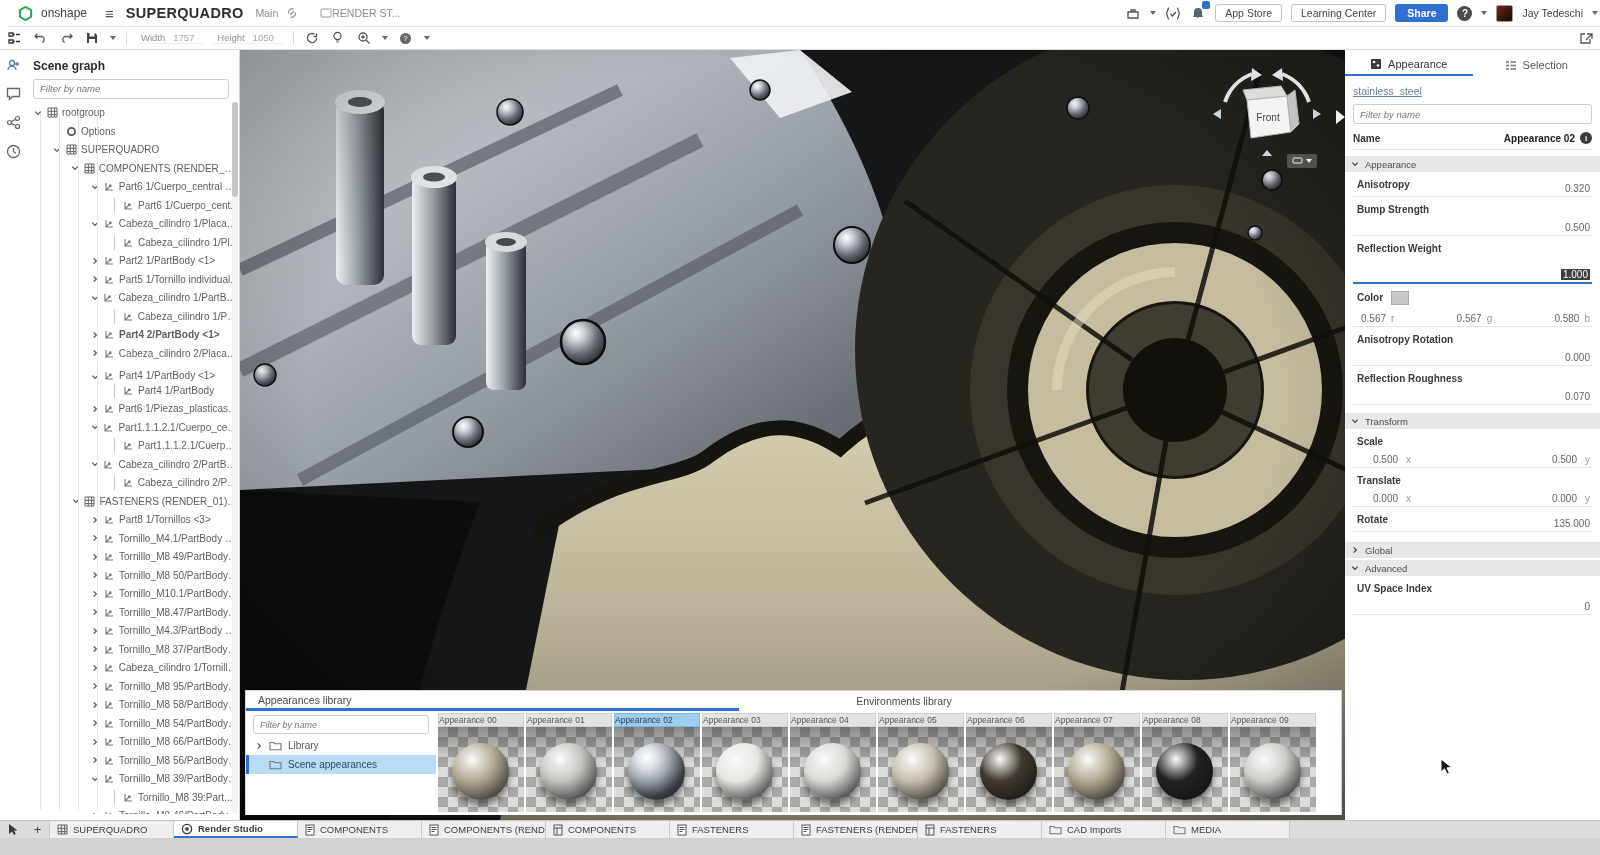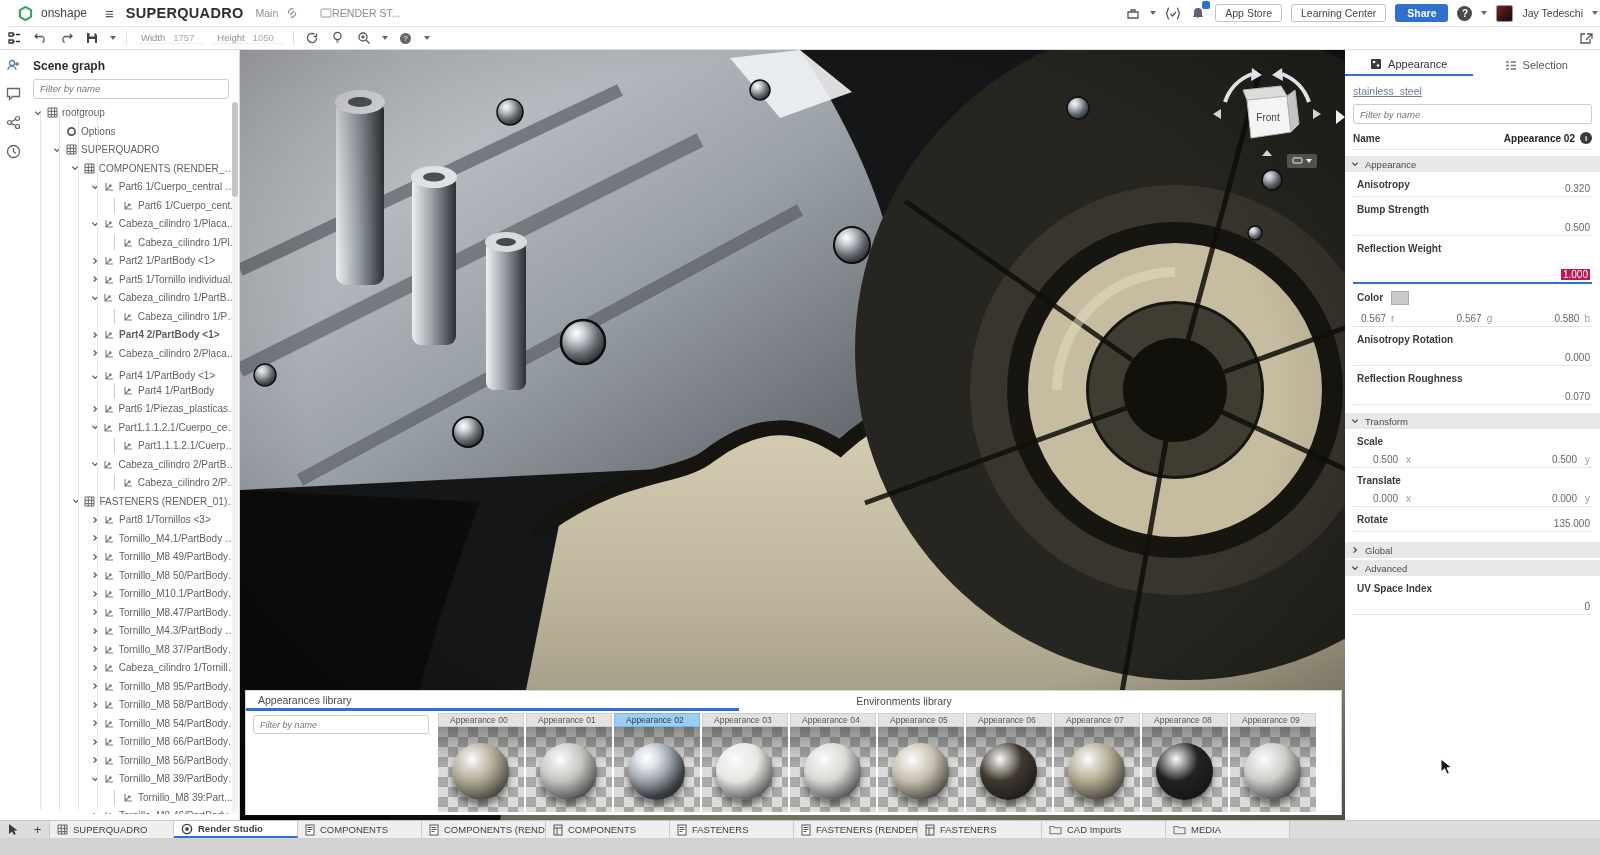--- a/index.html
+++ b/index.html
@@ -58,21 +58,21 @@
 .libtab{font-size:10.5px;color:#4a4a4a;padding:0 12px;height:20px;display:flex;align-items:center;cursor:pointer}
 .libtab.active{width:493px;border-bottom:3px solid #2e6fd0}
 .libtab.env{width:330px;justify-content:center}
 .libleft{position:absolute;left:0;top:22px;width:190px;height:100px}
 .libfilter{width:176px;margin:2px 7px;height:19px;border:1px solid #ccc;border-radius:3px;font-size:9px;padding:0 6px;color:#666;font-style:italic}
 .librow{display:flex;align-items:center;gap:6px;height:19px;font-size:10px;color:#555;padding-left:8px;cursor:pointer}
 .librow.sel{background:#b9dbf4;border-left:3px solid #2e6fd0;padding-left:5px;color:#2b4a66}
 .librow .tch{width:9px}
 .cards{position:absolute;left:192px;top:22px;width:903px;height:101px;display:flex;gap:2px;overflow:hidden}
 .card{width:86px;height:100px;cursor:pointer;flex:0 0 auto}
-.clabel{height:14px;background:#e3e3e3;border:1px solid #cfcfcf;font-size:8.5px;color:#555;display:flex;align-items:center;padding-left:11px;white-space:nowrap}
+.clabel{height:14px;background:#e3e3e3;border:1px solid #cfcfcf;font-size:8.5px;color:#555;display:flex;align-items:center;padding-left:0;white-space:nowrap}
 .card.sel .clabel{background:#9dcdf0;border-color:#7fb7e0;color:#23455f}
 .cimg{position:relative;height:85px;background-color:#dcdcda;background-image:linear-gradient(45deg,#a9a9a7 25%,transparent 25%,transparent 75%,#a9a9a7 75%,#a9a9a7),linear-gradient(45deg,#a9a9a7 25%,transparent 25%,transparent 75%,#a9a9a7 75%,#a9a9a7);background-size:20px 20px;background-position:0 0,10px 10px;overflow:hidden}
 .cimg:after{content:"";position:absolute;inset:0;background:linear-gradient(180deg,rgba(40,40,40,.45),rgba(40,40,40,0) 45%)}
 .sphere{position:absolute;left:14px;top:16px;width:57px;height:57px;border-radius:50%;z-index:2;box-shadow:0 6px 6px rgba(0,0,0,.45)}
 
 .rpanel{position:absolute;left:1345px;top:50px;width:255px;height:770px;background:#fff;z-index:30;font-size:10px}
 .rtabs{display:flex;height:26px;align-items:center;padding-top:4px}
 .rtab{flex:1;display:flex;align-items:center;justify-content:center;gap:6px;font-size:11px;color:#555;height:100%;cursor:pointer}
 .rtab.active{color:#333;border-bottom:2px solid #2e6fd0}
 .rbody{padding:6px 8px 0 8px}
@@ -81,21 +81,21 @@
 .namerow{display:flex;align-items:center;justify-content:space-between;border-bottom:1px solid #e4e4e4;padding-bottom:5px;margin-bottom:6px}
 .nlbl{font-weight:bold;color:#333}
 .nval{display:flex;align-items:center;gap:5px;font-weight:bold;color:#222}
 .infoc{width:12px;height:12px;border-radius:50%;background:#3a3a3a;color:#fff;font-size:8px;display:flex;align-items:center;justify-content:center;font-weight:bold}
 .sec{height:16px;background:#e8e8e8;display:flex;align-items:center;gap:6px;color:#4a4a4a;font-size:9.5px;padding-left:6px;margin:0 -8px;cursor:pointer}
 .fld{padding:7px 2px 4px 4px}
 .flbl{font-weight:bold;color:#3a3a3a}
 .frow{display:flex;justify-content:flex-end;border-bottom:1px solid #e6e6e6;padding:3px 2px 2px 2px;color:#666}
 .frow.inline{margin-top:-14px}
 .frow.blue{border-bottom:2px solid #2e6fd0}
-.selval{background:#be185d;color:#fff;padding:0 2px}
+.selval{background:#404040;color:#fff;padding:0 2px}
 .duo{display:flex;justify-content:space-between;border-bottom:1px solid #e6e6e6;padding:3px 2px 2px 20px;color:#666}
 .duo .dv{display:flex;gap:8px;align-items:baseline}
 .unit{color:#9a9a9a}
 .swatch{display:inline-block;width:18px;height:14px;background:#c9c9c9;border:1px solid #aaa;vertical-align:middle;margin-left:8px}
 .trip{display:flex;justify-content:space-between;padding:4px 2px 2px 8px;color:#666;border-bottom:1px solid #e6e6e6}
 .trip .dv{display:flex;gap:5px;align-items:baseline}
 
 .btmbar{position:absolute;left:0;top:820px;width:1600px;height:18px;background:#dcdcdc;border-top:1px solid #c6c6c6;display:flex;align-items:stretch;z-index:45}
 .ptric{width:26px;display:flex;align-items:center;justify-content:center}
 .plusb{width:24px;display:flex;align-items:center;justify-content:center;font-size:13px;color:#444;cursor:pointer;border-right:1px solid #c9c9c9}
@@ -848,20 +848,44 @@
   <span class="collapse"></span>
 </div>
 
 <div class="libpanel">
   <div class="libtabs">
     <div class="libtab active">Appearances library</div>
     <div class="libtab env">Environments library</div>
   </div>
   <div class="libleft">
     <input class="libfilter" placeholder="Filter by name" style="">
+    <div id="libtree">
+        <div class="librow">
+          <span class="tch">
+            <svg width="8" height="8" viewBox="0 0 9 9">
+              <polyline points="3,1.5 6,4.5 3,7.5" fill="none" stroke="#555" stroke-width="1.4"></polyline>
+            </svg>
+          </span>
+          <span>
+            <svg width="13" height="11" viewBox="0 0 13 11">
+              <path d="M1 2.5h3.8l1 1.3H12v6H1z" fill="none" stroke="#777" stroke-width="1.1"></path>
+            </svg>
+          </span>
+          <span>Library</span>
+        </div>
+        <div class="librow sel">
+          <span class="tch"></span>
+          <span>
+            <svg width="13" height="11" viewBox="0 0 13 11">
+              <path d="M1 2.5h3.8l1 1.3H12v6H1z" fill="none" stroke="#777" stroke-width="1.1"></path>
+            </svg>
+          </span>
+          <span>Scene appearances</span>
+        </div>
+      </div>
   </div>
   <div class="cards" id="cards">
       <div class="card">
         <div class="clabel">Appearance 00</div>
         <div class="cimg">
           <div class="sphere" style="background: radial-gradient(circle at 35% 28%, rgba(255, 255, 255, 0.95) 0%, rgb(178, 170, 150) 40%, rgb(16, 16, 16) 98%);"></div>
         </div>
       </div>
       <div class="card">
         <div class="clabel">Appearance 01</div>

